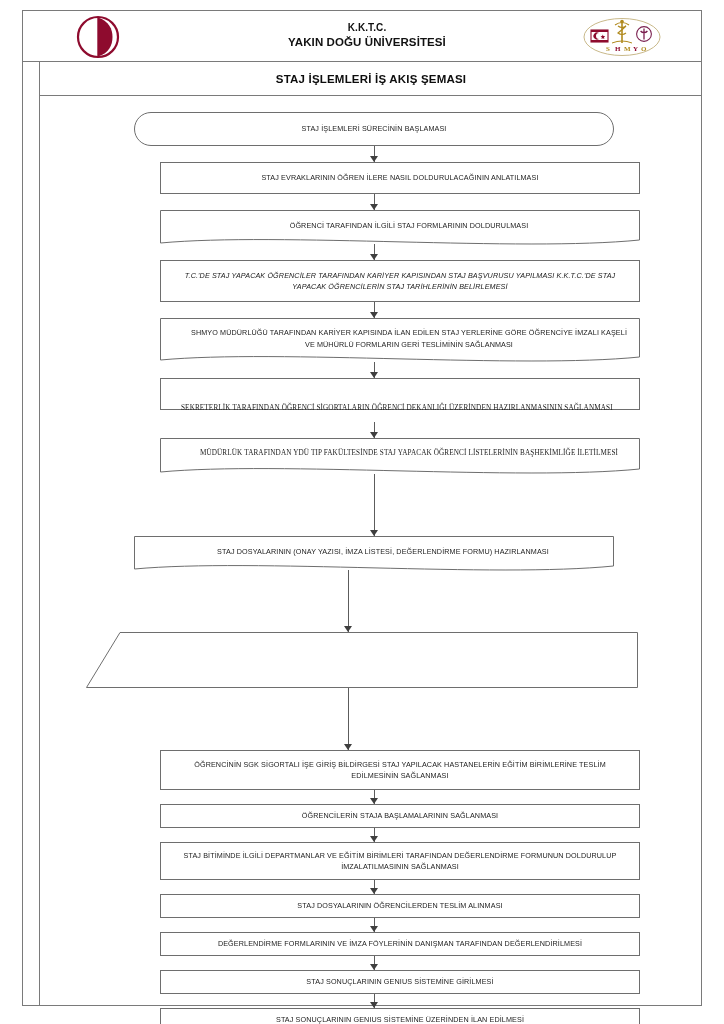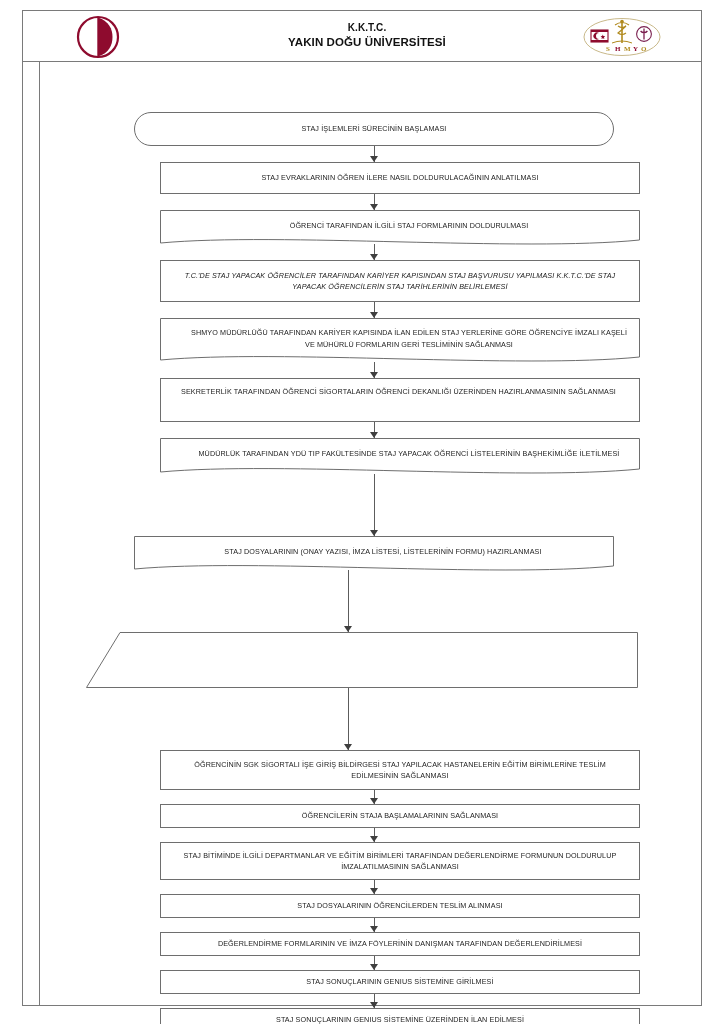--- a/index.html
+++ b/index.html
@@ -205,20 +205,23 @@
         <path d="M30 26 q10 -4 20 0" fill="none" stroke="#B08A1E" stroke-width="1"></path>
       </svg>
     </div>
   </div>
 
   <div id="inner-table">
     <div id="left-col"></div>
 
     <div id="content-col">
 
+      <div id="title-row">
+        <span class="t">STAJ İŞLEMLERİ İŞ AKIŞ ŞEMASI</span>
+      </div>
 
       <div id="flow-area">
 
         <div class="node stadium" style="left:94px; top:16px; width:480px; height:34px;">
           <span class="txt">STAJ İŞLEMLERİ SÜRECİNİN BAŞLAMASI</span>
         </div>
         <div class="conn" style="left:334px; top:50px; height:16px;"></div>
         <div class="arrow" style="left:330px; top:60px;"></div>
 
         <div class="node rect" style="left:120px; top:66px; width:480px; height:32px;">
@@ -244,40 +247,40 @@
 
         <div class="node docshape" style="left:120px; top:222px; width:480px; height:48px;">
           <svg viewBox="0 0 480 48" preserveAspectRatio="none" aria-hidden="true">
             <path d="M0.5 0.5 H479.5 V39 C360 51 120 31 0.5 42 Z" fill="#ffffff" stroke="#6e6e6e" stroke-width="1"></path>
           </svg>
           <span class="txt" style="margin-bottom:7px;">SHMYO MÜDÜRLÜĞÜ TARAFINDAN KARİYER KAPISINDA İLAN EDİLEN STAJ YERLERİNE GÖRE ÖĞRENCİYE İMZALI  KAŞELİ VE MÜHÜRLÜ FORMLARIN GERİ TESLİMİNİN SAĞLANMASI</span>
         </div>
         <div class="conn" style="left:334px; top:266px; height:16px;"></div>
         <div class="arrow" style="left:330px; top:276px;"></div>
 
-        <div class="node rect left-text" style="left:120px; top:282px; width:480px; height:44px; padding-left:20px; padding-top:7px; align-items:flex-start;">
+        <div class="node rect left-text" style="left:120px; top:282px; width:480px; height:32px; padding-left:20px; padding-top:24px; align-items:flex-start;font-family:Liberation Serif, serif;">
           <span class="txt">SEKRETERLİK TARAFINDAN ÖĞRENCİ SİGORTALARIN ÖĞRENCİ DEKANLIĞI ÜZERİNDEN HAZIRLANMASININ SAĞLANMASI</span>
         </div>
         <div class="conn" style="left:334px; top:326px; height:16px;"></div>
         <div class="arrow" style="left:330px; top:336px;"></div>
 
         <div class="node docshape" style="left:120px; top:342px; width:480px; height:40px;">
           <svg viewBox="0 0 480 40" preserveAspectRatio="none" aria-hidden="true">
             <path d="M0.5 0.5 H479.5 V31 C360 43 120 23 0.5 34 Z" fill="#ffffff" stroke="#6e6e6e" stroke-width="1"></path>
           </svg>
-          <span class="txt" style="margin-bottom:8px;">MÜDÜRLÜK TARAFINDAN YDÜ TIP FAKÜLTESİNDE STAJ YAPACAK ÖĞRENCİ LİSTELERİNİN BAŞHEKİMLİĞE İLETİLMESİ</span>
+          <span class="txt" style="margin-bottom:8px;font-family:Liberation Serif, serif;">MÜDÜRLÜK TARAFINDAN YDÜ TIP FAKÜLTESİNDE STAJ YAPACAK ÖĞRENCİ LİSTELERİNİN BAŞHEKİMLİĞE İLETİLMESİ</span>
         </div>
         <div class="conn" style="left:334px; top:378px; height:62px;"></div>
         <div class="arrow" style="left:330px; top:434px;"></div>
 
         <div class="node docshape" style="left:94px; top:440px; width:480px; height:38px;">
           <svg viewBox="0 0 480 38" preserveAspectRatio="none" aria-hidden="true">
             <path d="M0.5 0.5 H479.5 V30 C360 42 120 22 0.5 33 Z" fill="#ffffff" stroke="#6e6e6e" stroke-width="1"></path>
           </svg>
-          <span class="txt" style="margin-bottom:7px;">STAJ DOSYALARININ (ONAY YAZISI, İMZA LİSTESİ, LİSTELERİNİN FORMU) HAZIRLANMASI</span>
+          <span class="txt" style="margin-bottom:7px;">STAJ DOSYALARININ (ONAY YAZISI, İMZA LİSTESİ, DEĞERLENDİRME FORMU) HAZIRLANMASI</span>
         </div>
         <div class="conn" style="left:308px; top:474px; height:62px;"></div>
         <div class="arrow" style="left:304px; top:530px;"></div>
 
         <div class="node parshape left-text" style="left:46px; top:536px; width:552px; height:56px; padding:8px 16px 8px 110px; align-items:flex-start;">
           <svg viewBox="0 0 552 56" preserveAspectRatio="none" aria-hidden="true">
             <path d="M34 0.5 H551.5 V55.5 H0.5 Z" fill="#ffffff" stroke="#6e6e6e" stroke-width="1"></path>
           </svg>
         </div>
         <div class="conn" style="left:308px; top:592px; height:62px;"></div>

